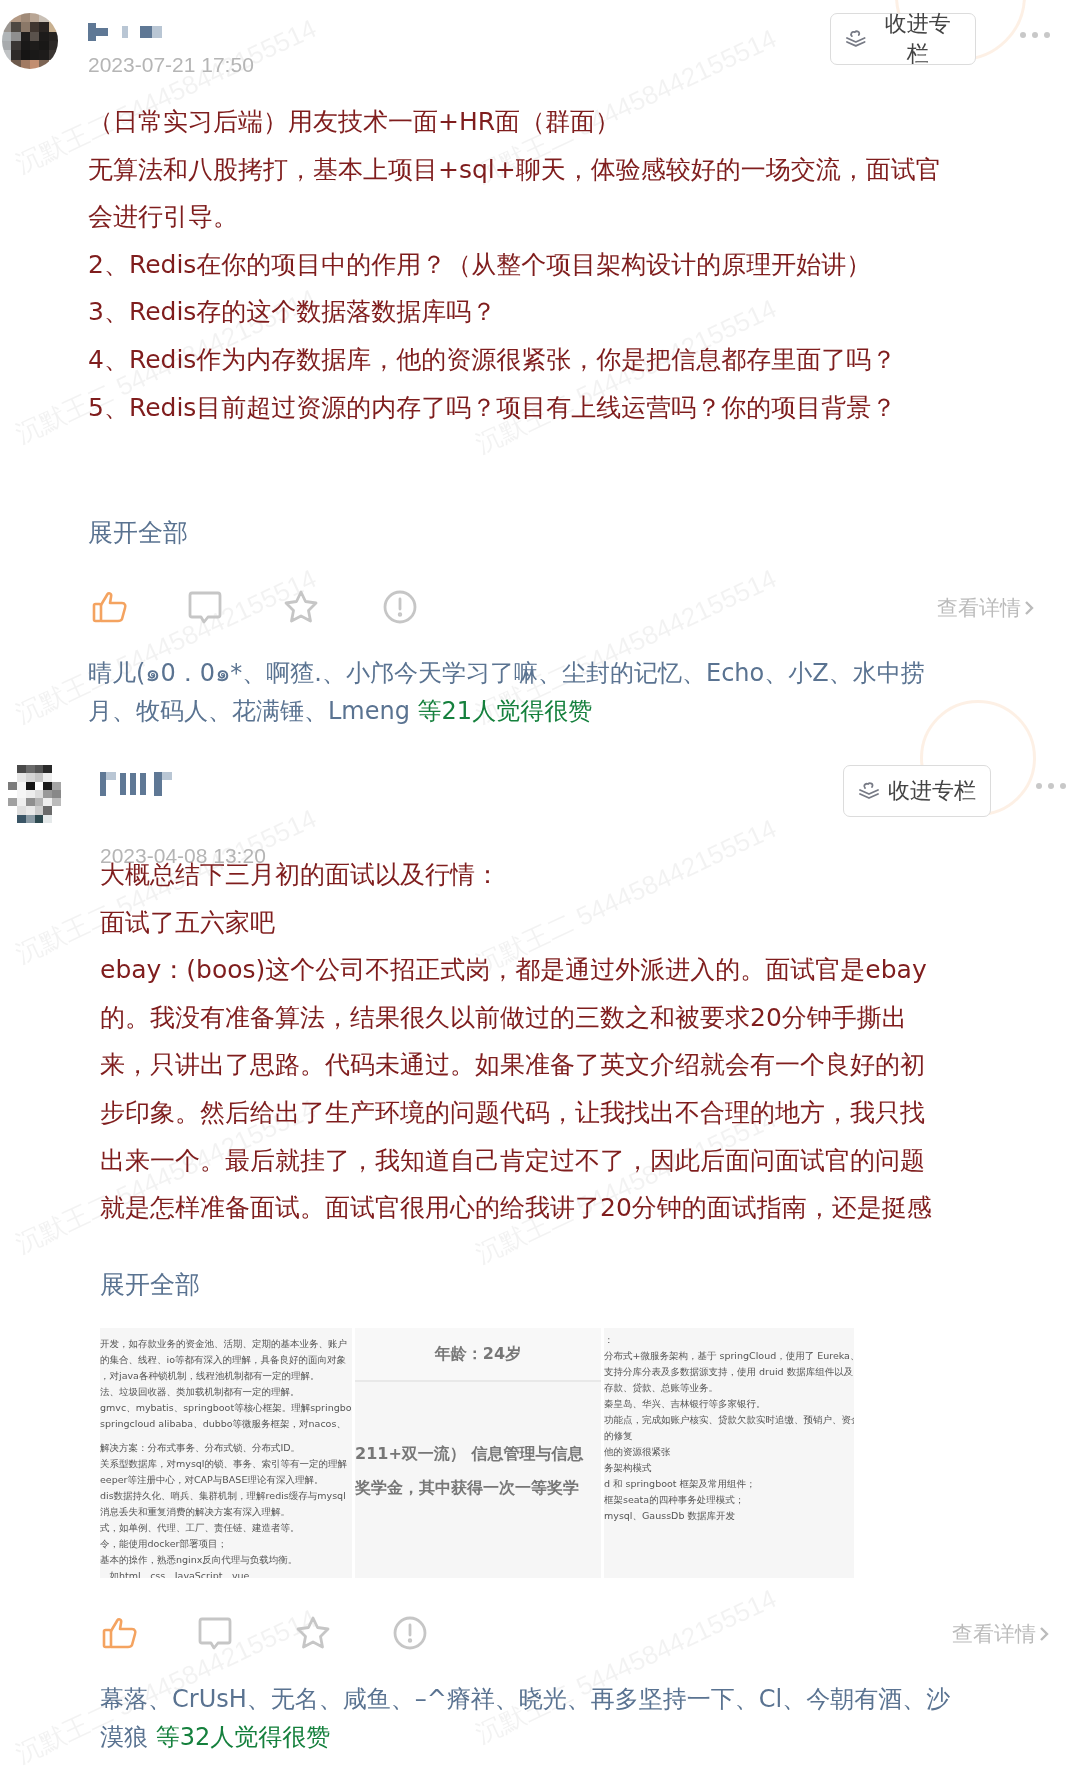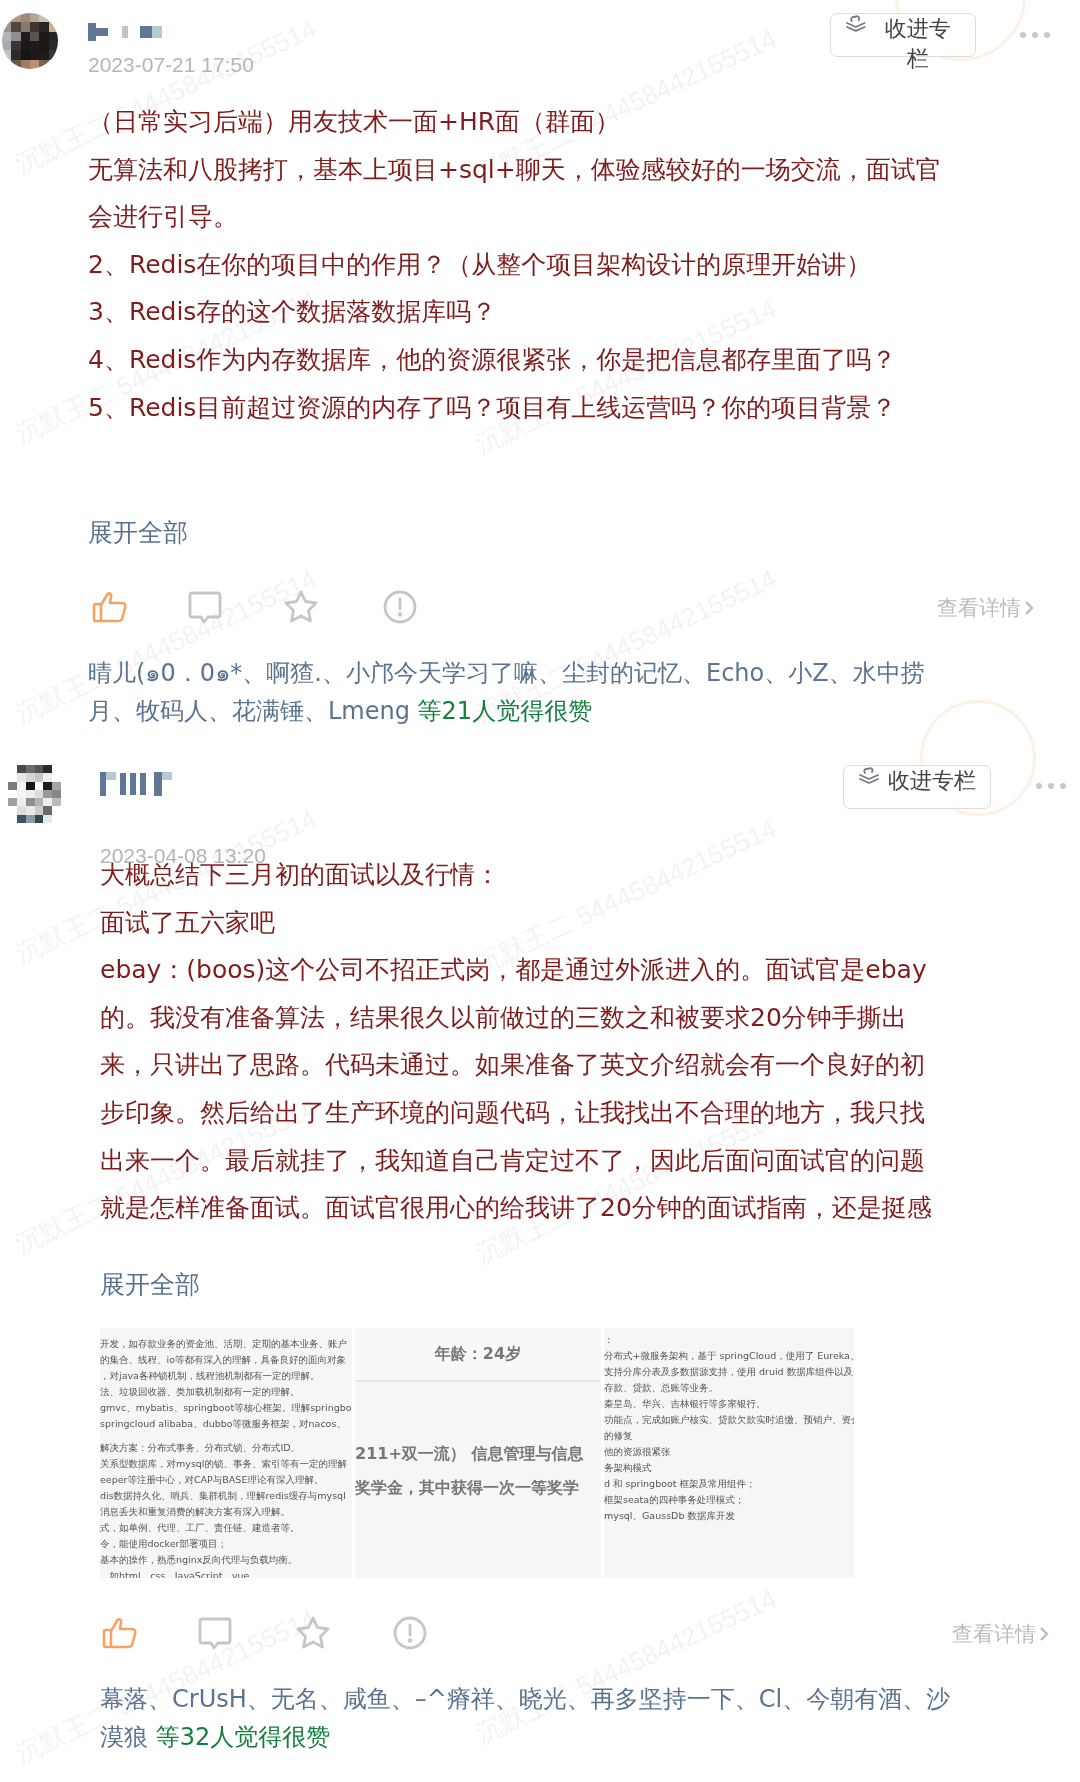--- a/index.html
+++ b/index.html
@@ -19,22 +19,22 @@
   .username {
     position: absolute; height: 20px; display: flex; gap: 4px; align-items: center;
   }
   .username i { display: block; background: #5f7895; height: 18px; }
   .username i.l { background: #b9c6d4; }
   .date {
     position: absolute; font-size: 21px; color: #b5b5b5; letter-spacing: 0px;
     font-family: "Liberation Sans", sans-serif;
   }
   .collect-btn {
-    position: absolute; height: 44px; border: 1.5px solid #dcdcdc; border-radius: 7px;
-    background: #fff; display: flex; align-items: flex-start; justify-content: center;
+    position: absolute; height: 52px; border: 1.5px solid #dcdcdc; border-radius: 7px;
+    background: #fff; display: flex; align-items: center; justify-content: center;
     gap: 8px; font-size: 22px; color: #444; box-sizing: border-box; padding: 0 14px;
   }
   .collect-btn svg { width: 22px; height: 20px; }
   .more {
     position: absolute; display: flex; gap: 6px;
   }
   .more i { width: 6px; height: 6px; border-radius: 50%; background: #c8c8c8; display: block; }
 
   .stamp {
     position: absolute; border: 3px solid rgba(245, 170, 110, 0.18); border-radius: 50%;

